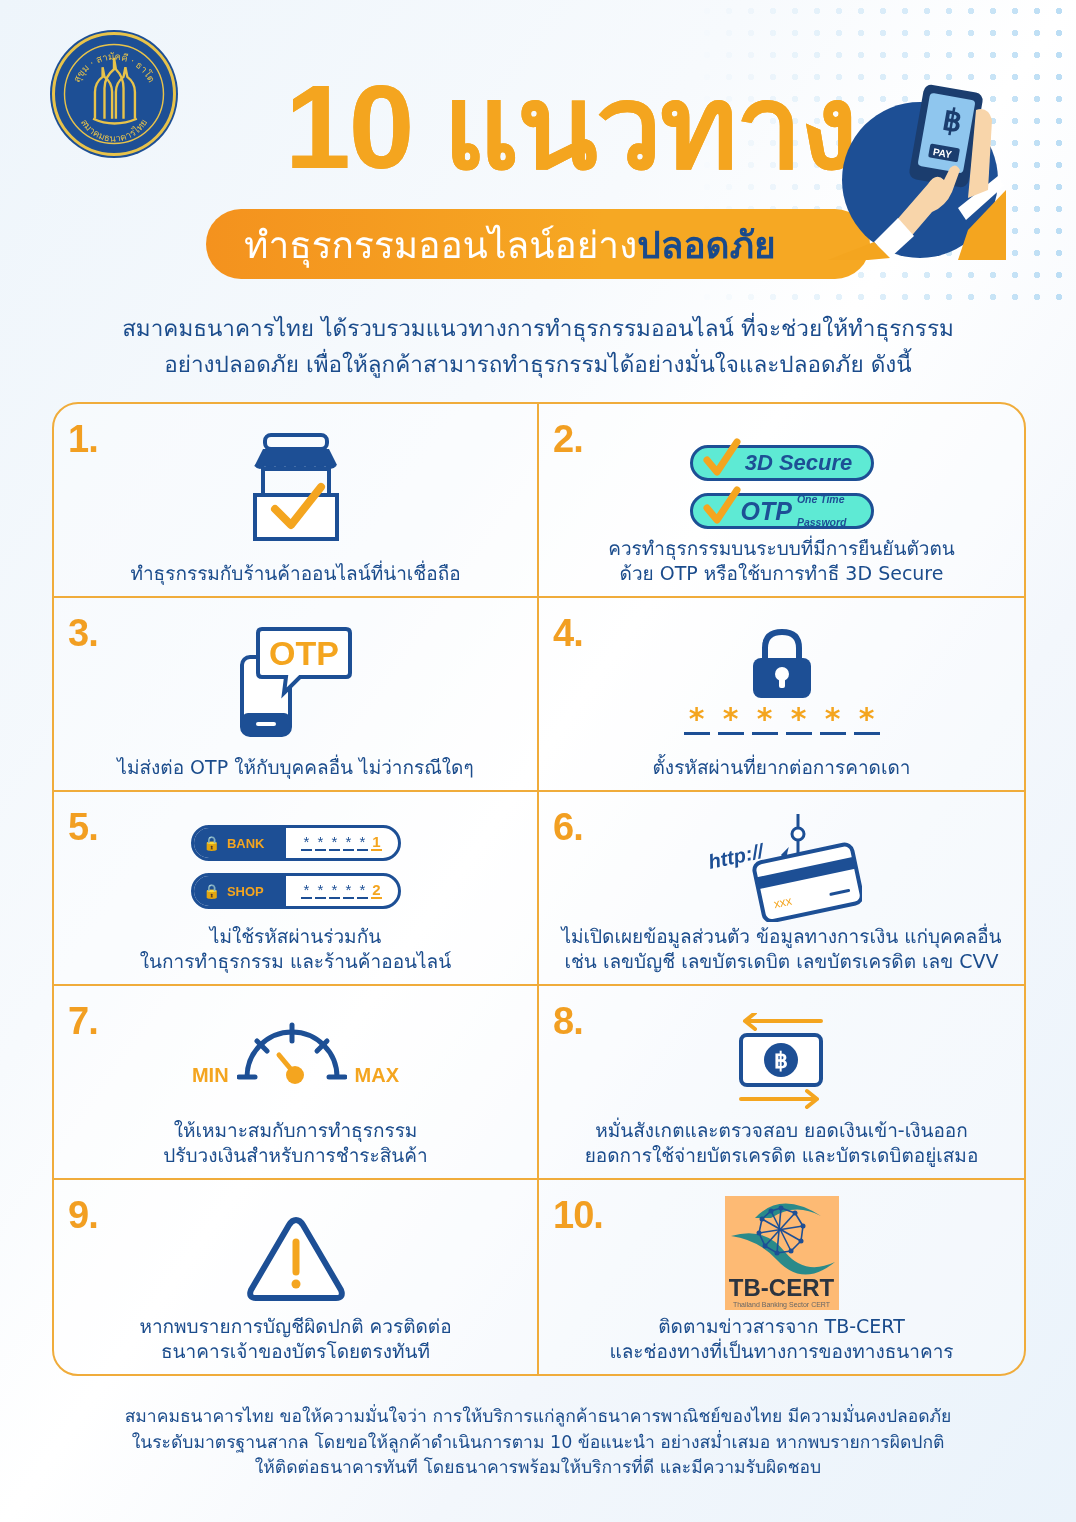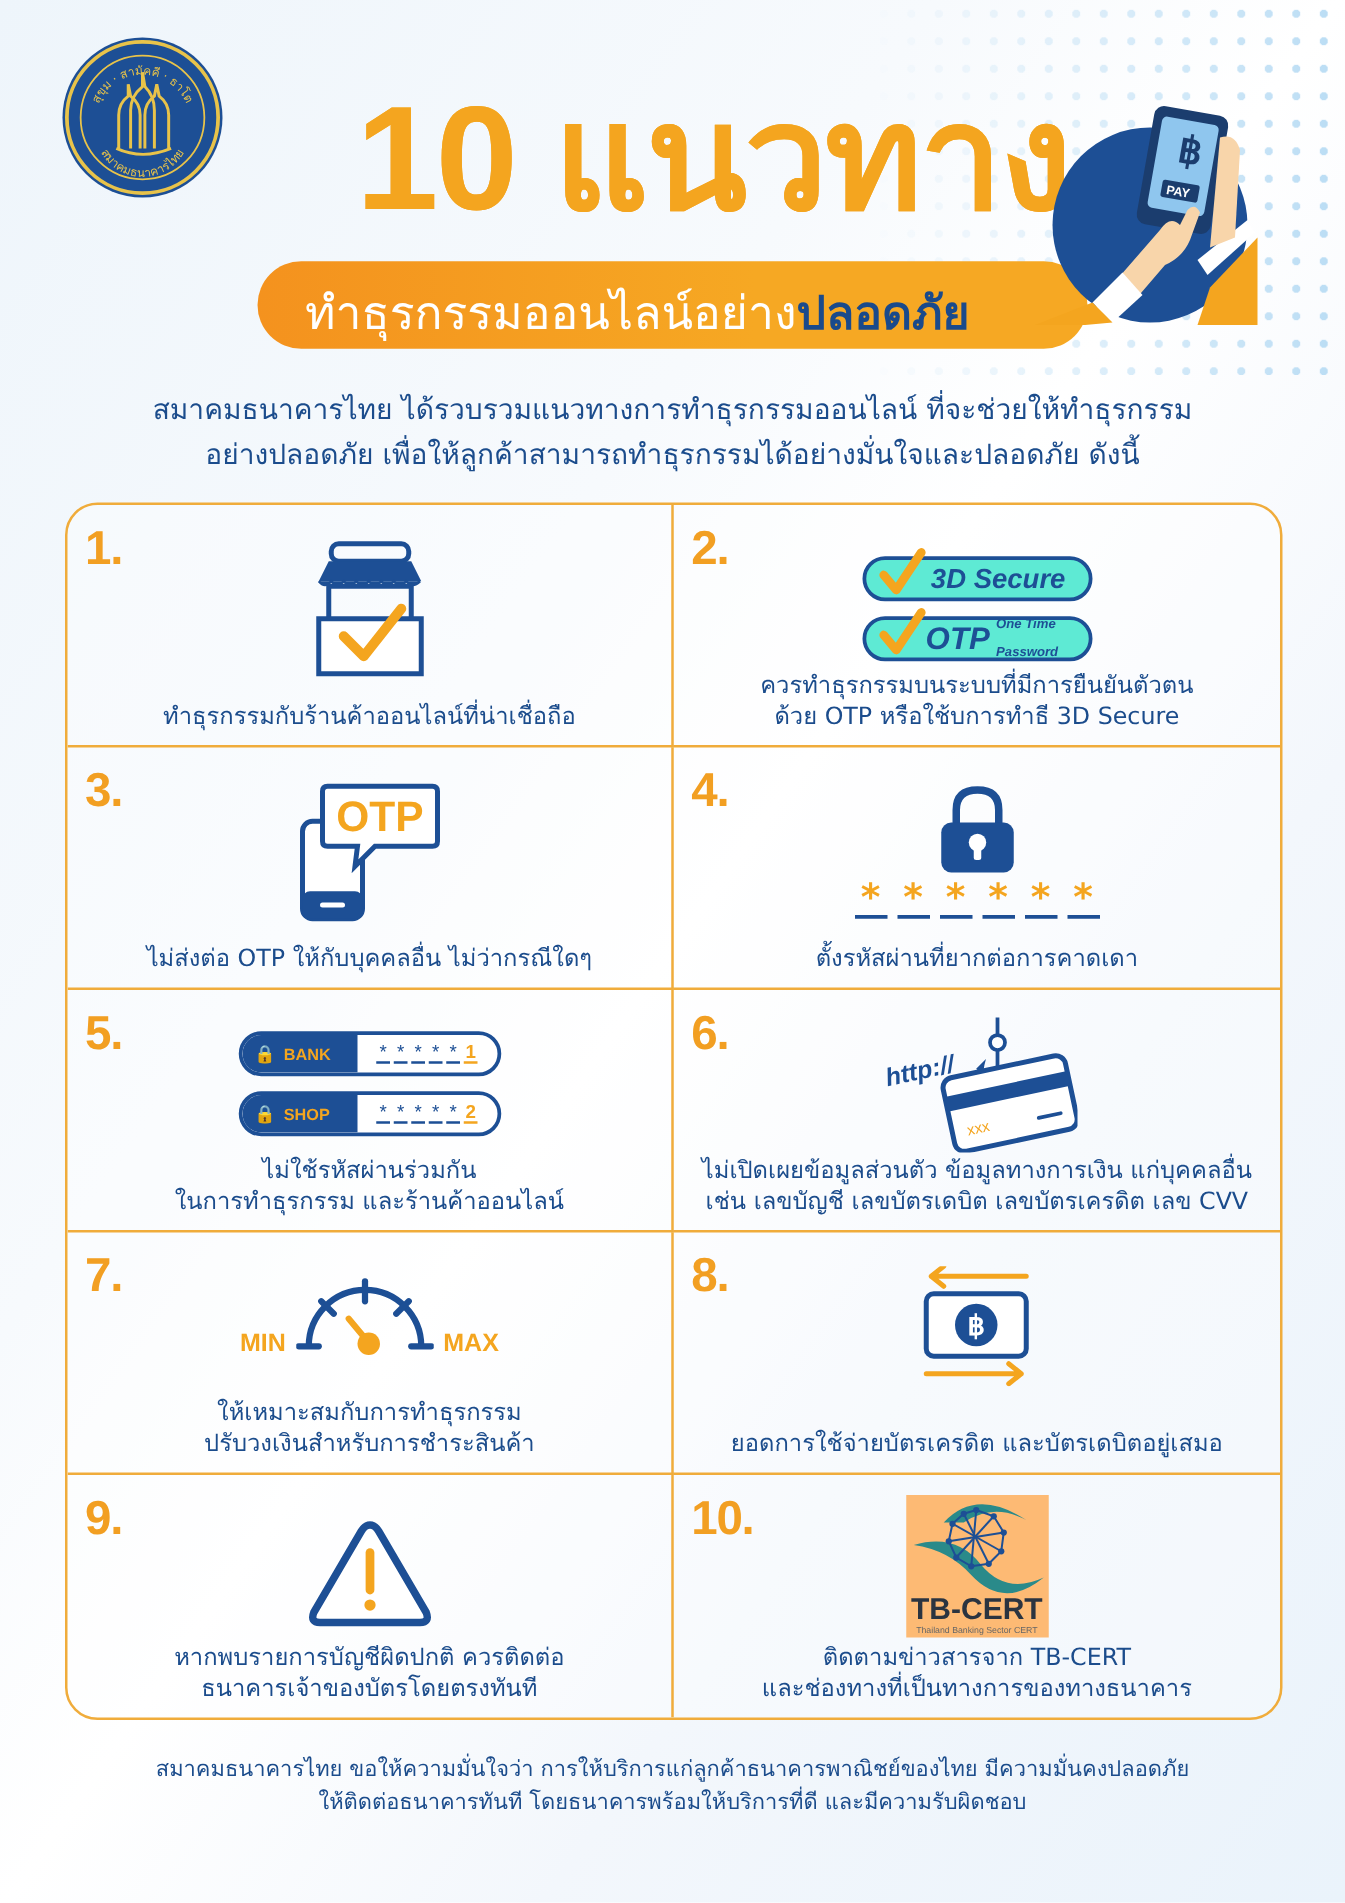--- a/index.html
+++ b/index.html
@@ -31,21 +31,21 @@
     position: absolute; left: 285px; top: 68px;
     font-family: "Liberation Sans", sans-serif; font-weight: 700;
     font-size: 118px; line-height: 1; letter-spacing: -2px;
     background: linear-gradient(180deg, #f8b522 0%, #f29a1e 100%);
     -webkit-background-clip: text; background-clip: text; color: #f4a51f;
   }
   .title-pill {
     position: absolute; left: 206px; top: 209px; width: 664px; height: 70px;
     border-radius: 35px;
     background: linear-gradient(90deg, #f4921e 0%, #f6a823 60%, #f6a823 100%);
-    display: flex; align-items: flex-end; padding-left: 38px;
+    display: flex; align-items: center; padding-left: 38px;
     font-size: 37px; color: #ffffff; font-weight: 400;
   }
   .title-pill .accent { color: #1a4a8b; font-weight: 700; }
 
   .hero {
     position: absolute; left: 828px; top: 80px; width: 180px; height: 180px;
   }
 
   .intro {
     position: absolute; left: 60px; top: 310px; width: 956px;
@@ -317,20 +317,21 @@
       <div class="icon-wrap" style="top:10px;">
         <svg width="90" height="96" viewBox="0 0 90 96">
           <path d="M84 8 H8 M18 0 L8 8 L18 16" fill="none" stroke="#f4a51f" stroke-width="4" stroke-linecap="round" stroke-linejoin="round"></path>
           <rect x="4" y="22" width="80" height="50" rx="6" fill="#fff" stroke="#1d4f95" stroke-width="4"></rect>
           <circle cx="44" cy="47" r="17" fill="#1d4f95"></circle>
           <text x="44" y="55" text-anchor="middle" font-size="22" font-weight="700" fill="#fff" font-family="Liberation Sans, sans-serif">฿</text>
           <path d="M4 86 H80 M70 78 L80 86 L70 94" fill="none" stroke="#f4a51f" stroke-width="4" stroke-linecap="round" stroke-linejoin="round"></path>
         </svg>
       </div>
       <div class="desc">
+        <div>หมั่นสังเกตและตรวจสอบ ยอดเงินเข้า-เงินออก</div>
         <div>ยอดการใช้จ่ายบัตรเครดิต และบัตรเดบิตอยู่เสมอ</div>
       </div>
     </div>
 
     <div class="cell">
       <div class="num">9.</div>
       <div class="icon-wrap" style="top:14px;">
         <svg width="100" height="90" viewBox="0 0 100 90">
           <path d="M50 6 Q54 6 57 11 L95 76 Q98 84 90 84 H10 Q2 84 5 76 L43 11 Q46 6 50 6 Z" fill="#fff" stroke="#1d4f95" stroke-width="6" stroke-linejoin="round"></path>
           <line x1="50" y1="28" x2="50" y2="58" stroke="#f4a51f" stroke-width="7" stroke-linecap="round"></line>
@@ -378,15 +379,16 @@
       <div class="desc">
         <div>ติดตามข่าวสารจาก TB-CERT</div>
         <div>และช่องทางที่เป็นทางการของทางธนาคาร</div>
       </div>
     </div>
 
   </div>
 
   <div class="footer">
     <div>สมาคมธนาคารไทย ขอให้ความมั่นใจว่า การให้บริการแก่ลูกค้าธนาคารพาณิชย์ของไทย มีความมั่นคงปลอดภัย</div>
+    <div>ในระดับมาตรฐานสากล โดยขอให้ลูกค้าดำเนินการตาม 10 ข้อแนะนำ อย่างสม่ำเสมอ หากพบรายการผิดปกติ</div>
     <div>ให้ติดต่อธนาคารทันที โดยธนาคารพร้อมให้บริการที่ดี และมีความรับผิดชอบ</div>
   </div>
 </div>
 
 </body></html>

